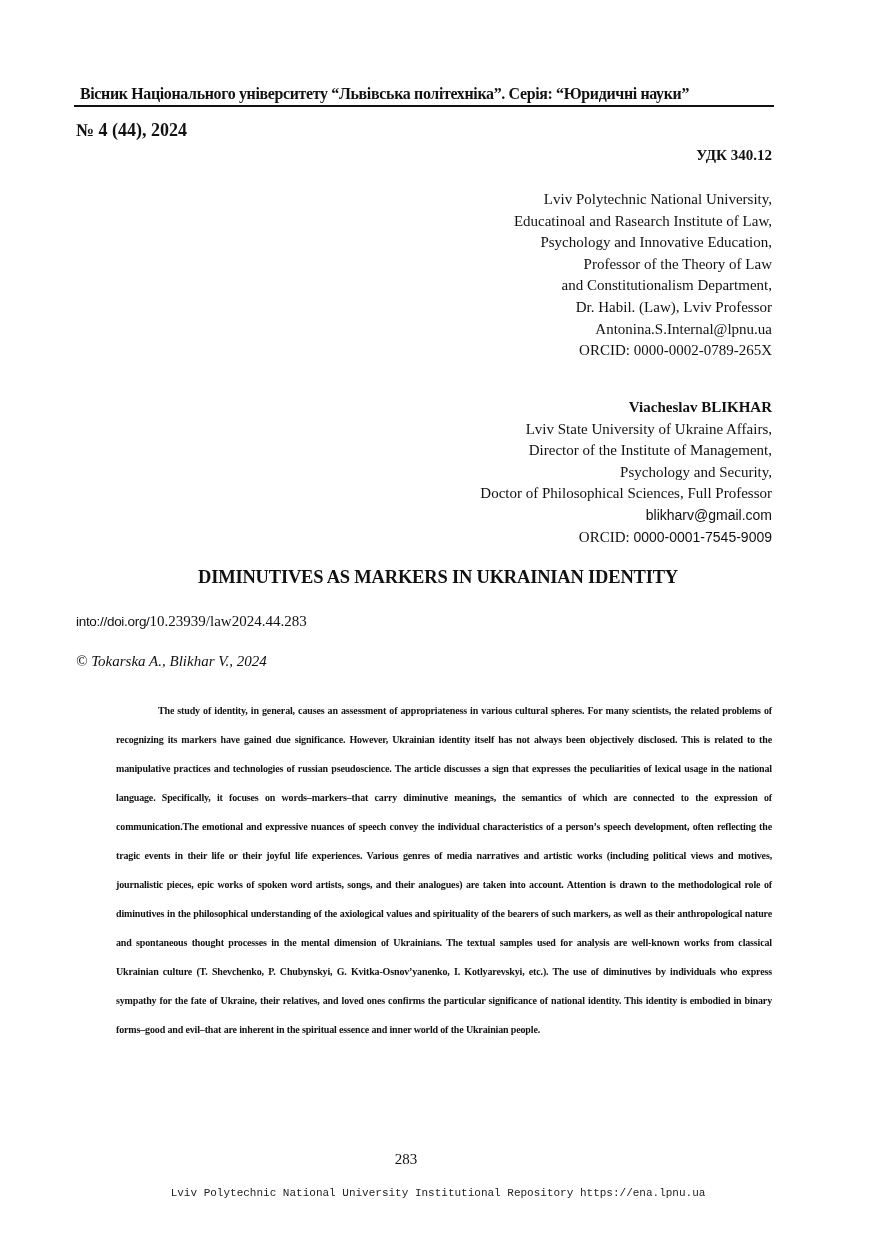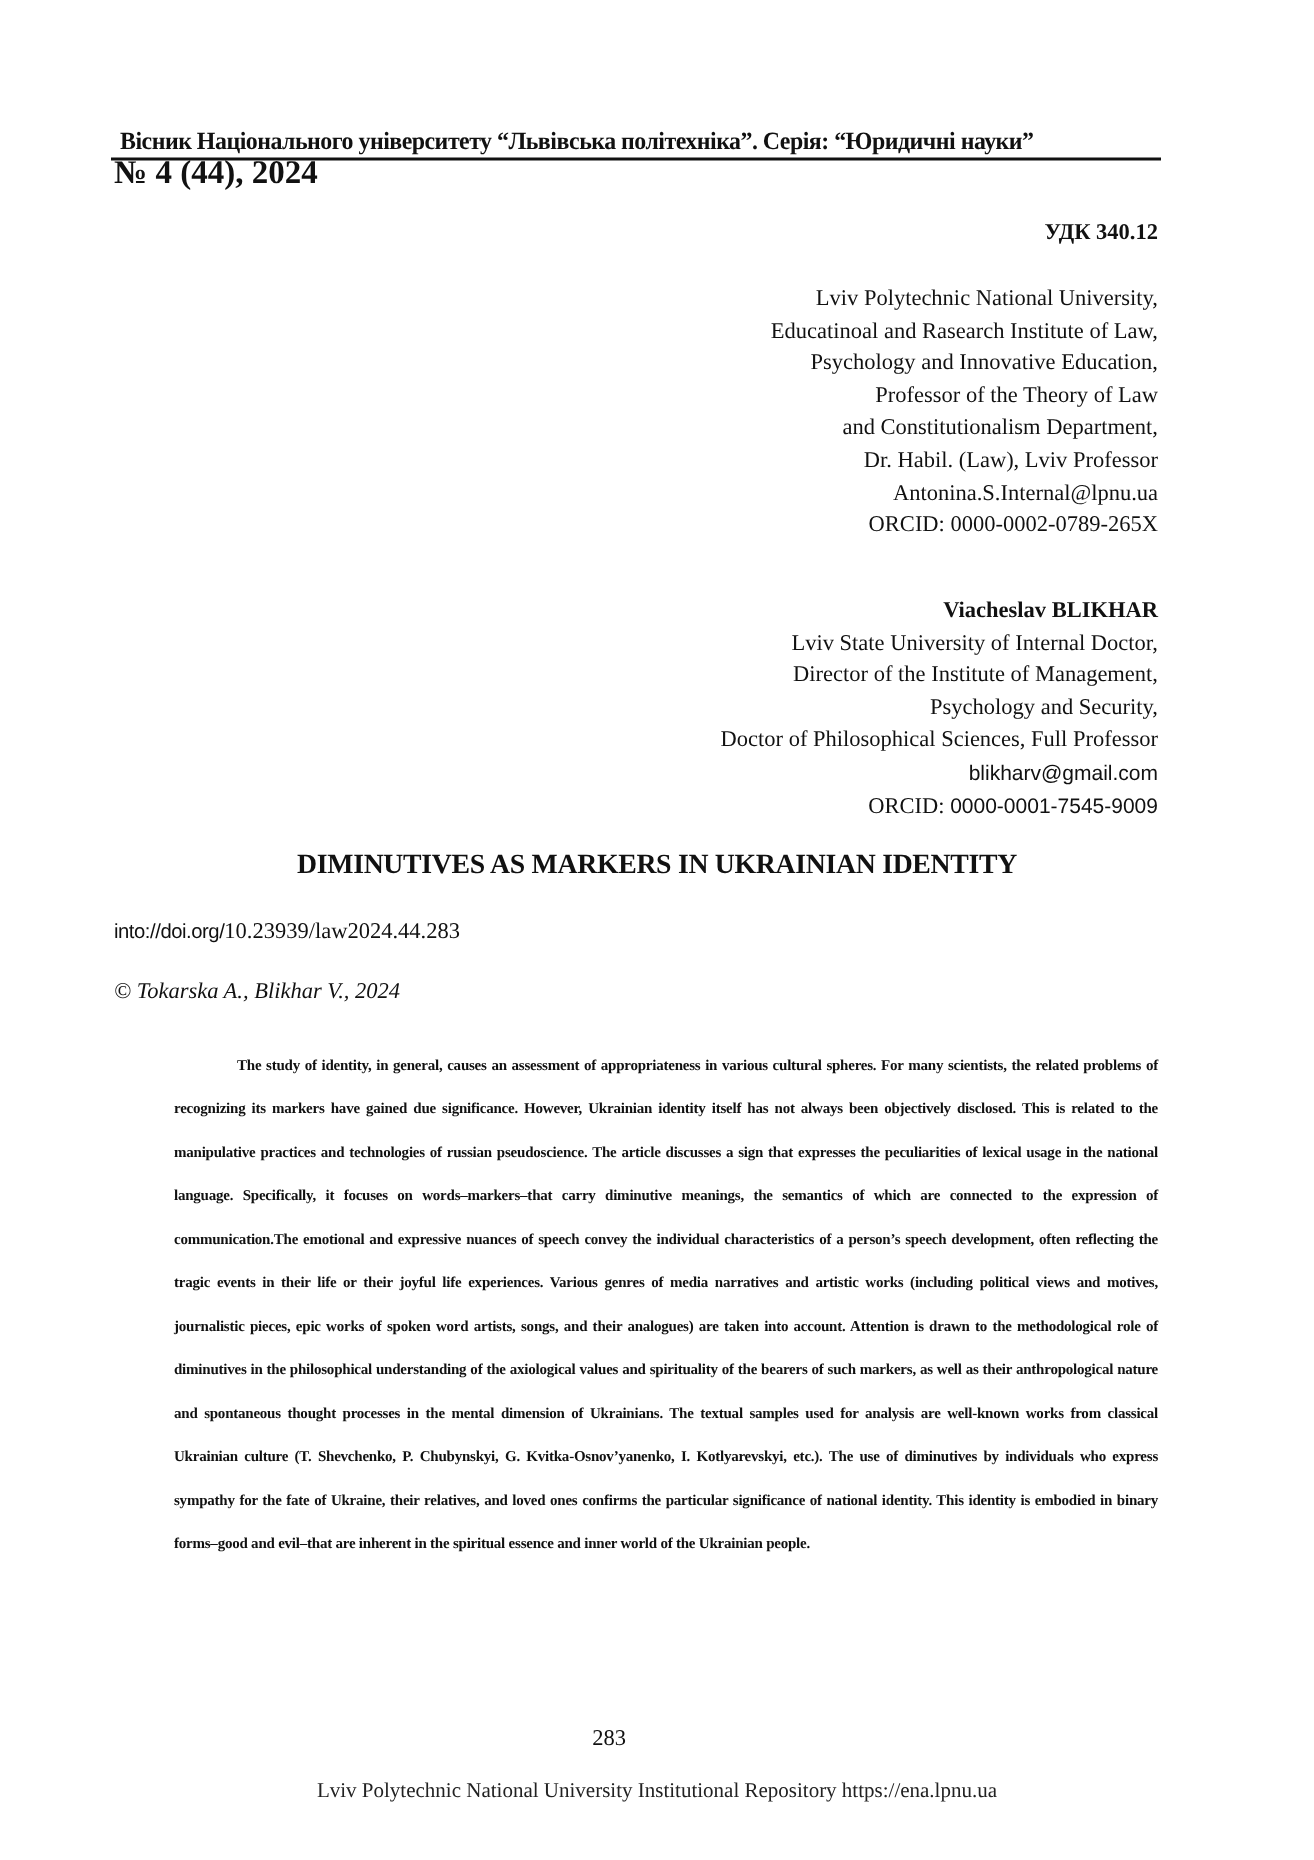--- a/index.html
+++ b/index.html
@@ -2,37 +2,37 @@
 <html><head>
 <meta charset="utf-8">
 <style>
   html, body { margin:0; padding:0; background:#ffffff; }
   body { width:876px; height:1240px; position:relative; overflow:hidden;
          font-family:"Liberation Serif", serif; color:#111; }
   .journal-title { position:absolute; left:80px; top:84px; width:692px;
          font-weight:bold; font-size:16.5px; letter-spacing:-0.35px; white-space:nowrap;
          transform:scaleX(0.965); transform-origin:left; }
   .rule { position:absolute; left:74px; top:105px; width:700px; height:2px; background:#111; }
-  .issue { position:absolute; left:76px; top:102px; font-weight:bold; font-size:22px; }
+  .issue { position:absolute; left:76px; top:120px; font-weight:bold; font-size:18px; }
   .udk { position:absolute; right:104px; top:147px; font-weight:bold; font-size:15px; }
   .author-block { position:absolute; right:104px; text-align:right; font-size:15px; line-height:21.6px; }
   .author-block .name { font-weight:bold; }
   .author1 { top:189px; }
   .author2 { top:397px; }
   .sans-ish { font-family:"Liberation Sans", sans-serif; font-size:14px; }
   .paper-title { position:absolute; left:0; width:876px; top:567px; text-align:center;
          font-weight:bold; font-size:18.5px; letter-spacing:-0.2px; }
   .doi { position:absolute; left:76px; top:613px; font-size:15px; }
   .doi .prefix { font-family:"Liberation Sans", sans-serif; font-size:13.5px; letter-spacing:-0.3px; }
   .copyright { position:absolute; left:76px; top:653px; font-size:15px; font-style:italic; }
   .abstract { position:absolute; left:116px; top:696px; width:656px; font-weight:bold;
          font-size:10px; line-height:29px; text-align:justify; text-indent:42px; letter-spacing:-0.15px; }
   .page-num { position:absolute; left:0; width:812px; top:1151px; text-align:center; font-size:15px; }
   .repo { position:absolute; left:0; width:876px; top:1187px; text-align:center;
-         font-family:Liberation Serif, serif; font-size:14px; color:#222; }
+         font-family:Liberation Mono, monospace; font-size:11px; color:#222; }
 </style>
 </head>
 <body>
 
 <div class="journal-title">Вісник Національного університету “Львівська політехніка”. Серія: “Юридичні науки”</div>
 <div class="rule"></div>
 <div class="issue">№ 4 (44), 2024</div>
 
 <div class="udk">УДК 340.12</div>
 
@@ -42,21 +42,21 @@
   <div>Psychology and Innovative Education,</div>
   <div>Professor of the Theory of Law</div>
   <div>and Constitutionalism Department,</div>
   <div>Dr. Habil. (Law), Lviv Professor</div>
   <div>Antonina.S.Internal@lpnu.ua</div>
   <div><span>ORCID: </span><span>0000-0002-0789-265X</span></div>
 </div>
 
 <div class="author-block author2">
   <div class="name">Viacheslav BLIKHAR</div>
-  <div>Lviv State University of Internal Doctor,</div>
+  <div>Lviv State University of Ukraine Affairs,</div>
   <div>Director of the Institute of Management,</div>
   <div>Psychology and Security,</div>
   <div>Doctor of Philosophical Sciences, Full Professor</div>
   <div class="sans-ish">blikharv@gmail.com</div>
   <div><span>ORCID: </span><span class="sans-ish">0000-0001-7545-9009</span></div>
 </div>
 
 <div class="paper-title">DIMINUTIVES AS MARKERS IN UKRAINIAN IDENTITY</div>
 
 <div class="doi"><span class="prefix">into://doi.org/</span><span>10.23939/law2024.44.283</span></div>

